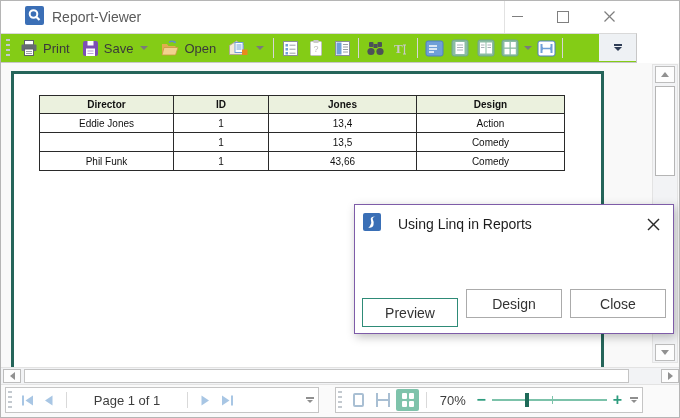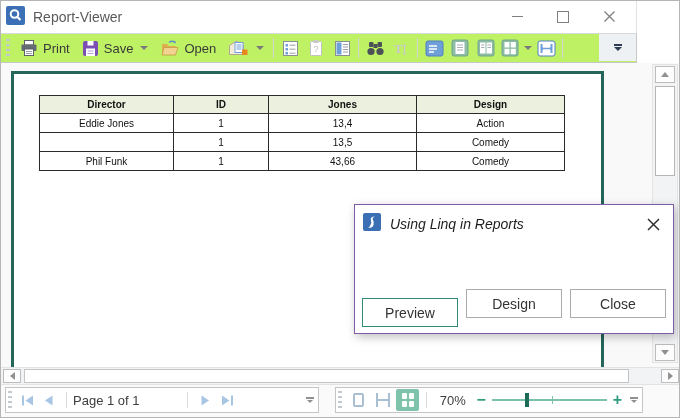--- a/index.html
+++ b/index.html
@@ -1,31 +1,31 @@
 <!DOCTYPE html>
 <html><head>
 <meta charset="utf-8">
 <style>
   html,body{margin:0;padding:0;background:#fff;}
   .screen{position:relative;width:680px;height:418px;background:#fff;
     font-family:"Liberation Sans",sans-serif;overflow:hidden;
     border:1px solid #b5b5b5;box-sizing:border-box;}
 
   
-  .titlebar{position:absolute;top:0;left:0;width:636px;height:32px;background:#fff;
+  .titlebar{position:absolute;top:0;left:0;width:504px;height:32px;background:#fff;
     border-right:1px solid #e2e2e2;display:flex;align-items:center;
-    padding-left:5px;box-sizing:border-box;}
+    padding-left:24px;box-sizing:border-box;}
   .title-text{margin-left:8px;font-size:14px;color:#5a5a5a;}
   .caption-btns{position:absolute;top:0;left:493px;width:142px;height:31px;display:flex;}
   .cap-btn{width:46px;height:31px;display:flex;align-items:center;justify-content:center;}
   .min-glyph{width:11px;height:1px;background:#7f7f7f;}
   .max-glyph{width:10px;height:10px;border:1px solid #7f7f7f;background:#fff;}
 
   
-  .toolbar{position:absolute;top:32px;left:0;width:636px;height:30px;background:#bef264;
+  .toolbar{position:absolute;top:32px;left:0;width:636px;height:30px;background:#84cc16;
     border-top:1px solid #d9d9d9;border-bottom:1px solid #c7c7c7;
     border-right:1px solid #c7c7c7;box-sizing:border-box;
     display:flex;align-items:center;padding-left:3px;}
   .grip{width:4px;height:18px;margin:0 4px 0 2px;
     background:repeating-linear-gradient(to bottom,#c3c9cf 0 2px,transparent 2px 5px);}
   .tb-btn{display:flex;align-items:center;gap:5px;padding:0 6px;height:26px;
     font-size:13px;color:#3a3a3a;cursor:default;}
   .tb-ico-btn{display:flex;align-items:center;justify-content:center;gap:3px;
     width:26px;height:26px;}
   .tb-sep{width:1px;height:20px;background:#d6d6d6;margin:0 3px;}
@@ -74,21 +74,21 @@
     border:1px solid #c4c4c4;box-sizing:border-box;}
 
   
   .statusbar{position:absolute;top:384px;left:0;width:680px;height:34px;background:#fafafa;}
   .sb-panel{position:absolute;top:2px;height:26px;background:#fff;border:1px solid #c5c5c5;
     box-sizing:border-box;display:flex;align-items:center;}
   .sb-left{left:4px;width:314px;}
   .sb-right{left:322px;width:308px;margin-left:12px;}
   .nav-btn{display:flex;align-items:center;justify-content:center;width:22px;height:22px;}
   .sb-sep{width:1px;height:16px;background:#d9d9d9;margin:0 6px;}
-  .page-label{width:108px;font-size:13px;color:#3d3d3d;}
+  .page-label{width:108px;text-align:center;font-size:13px;color:#3d3d3d;}
   .zoom-label{width:42px;text-align:center;font-size:13px;color:#3d3d3d;}
   .view-btn{display:flex;align-items:center;justify-content:center;width:24px;height:22px;margin:0 1px;}
   .view-btn.active{background:#7fc3ab;border-radius:2px;}
   .vp-single{width:11px;height:14px;border:2px solid #a9bfd3;border-radius:2px;box-sizing:border-box;}
   .vp-width{position:relative;width:14px;height:14px;}
   .vp-width i{position:absolute;top:0;width:2px;height:14px;background:#a9bfd3;}
   .vp-width i.r{right:0;}
   .vp-width em{position:absolute;top:6px;left:2px;width:10px;height:2px;background:#a9bfd3;}
   .vp-grid{display:grid;grid-template-columns:5px 5px;grid-template-rows:6px 6px;gap:2px;}
   .vp-grid i{background:#fff;border-radius:1px;}
@@ -97,21 +97,21 @@
   .zs-track{position:absolute;left:0;right:0;top:9px;height:2px;background:#7cc2aa;}
   .zs-thumb{position:absolute;left:33px;top:3px;width:4px;height:14px;background:#1d6a58;}
   .zs-tick{position:absolute;left:60px;top:6px;width:1px;height:8px;background:#7cc2aa;}
   .spacer{flex:1;}
   .mini-ovf{margin:0 4px;}
 
   
   .dialog{position:absolute;left:353px;top:203px;width:320px;height:130px;background:#fff;
     border:1px solid #7e5ca8;box-shadow:2px 3px 9px rgba(0,0,0,.25);box-sizing:border-box;z-index:20;}
   .dialog-header{display:flex;align-items:center;padding:8px 10px 0 8px;}
-  .dialog-title{margin-left:9px;font-size:14px;color:#1d1d1d;font-style:italic;}
+  .dialog-title{margin-left:17px;font-size:14px;color:#1d1d1d;}
   .dialog-close{margin-left:auto;width:20px;height:20px;display:flex;align-items:center;justify-content:center;}
   .dialog-buttons{position:absolute;left:0;right:0;bottom:6px;display:flex;gap:8px;padding:0 7px;}
   .dlg-btn{flex:1;height:29px;background:#fff;border:1px solid #ababab;font-size:14px;color:#333;
     display:flex;align-items:center;justify-content:center;font-family:"Liberation Sans",sans-serif;}
   .dlg-btn.primary{border:1px solid #2e8b77;margin-top:9px;}
 </style>
 </head>
 <body>
 
 <div class="screen">

